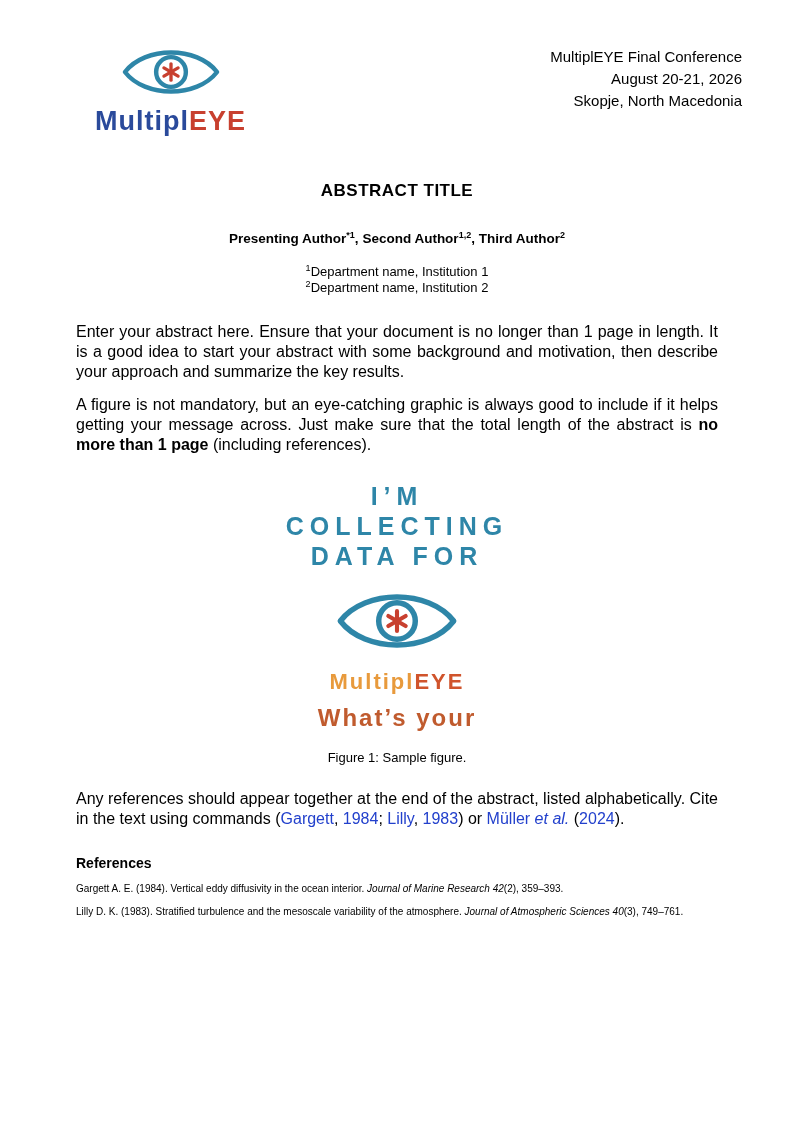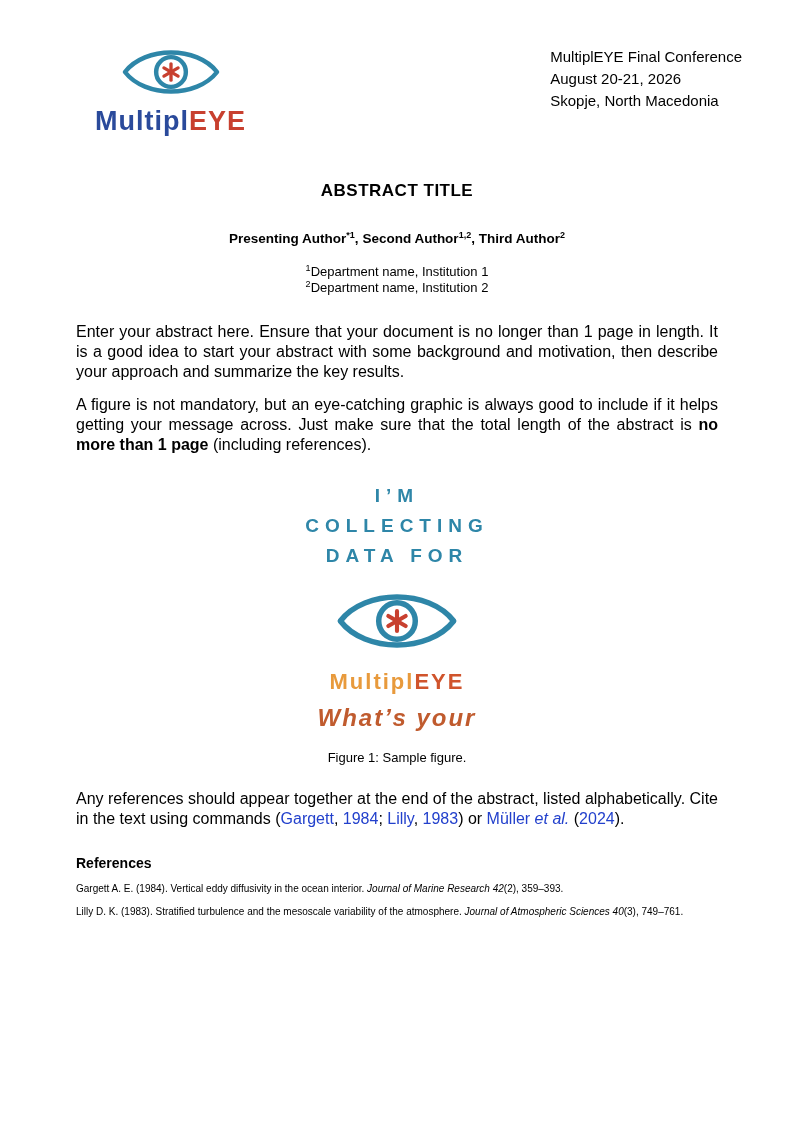--- a/index.html
+++ b/index.html
@@ -16,39 +16,39 @@
   .page{
     width:794px;height:1123px;background:#ffffff;position:relative;
     font-family:"Liberation Sans",sans-serif;color:#000;padding-top:38px;
     overflow:hidden;
   }
   .header{display:flex;justify-content:space-between;align-items:flex-start;padding:0 52px 0 95px;}
   .logo-block{display:flex;flex-direction:column;align-items:center;}
   .logo-word{font-size:27px;font-weight:bold;letter-spacing:1px;margin-top:-4px;}
   .logo-word .blue{color:var(--logo_blue);}
   .logo-word .red{color:var(--logo_red);}
-  .conf-info{text-align:left;font-size:15px;line-height:22px;padding-top:8px;}
+  .conf-info{text-align:right;font-size:15px;line-height:22px;padding-top:8px;}
   .content{padding:0 76px;}
   .title{text-align:center;font-size:17px;font-weight:bold;margin:44px 0 0 0;letter-spacing:.5px;}
   .authors{text-align:center;font-size:13.5px;font-weight:bold;margin-top:30px;}
   .authors sup{font-size:9px;font-weight:bold;}
   .affiliations{text-align:center;font-size:13px;margin-top:18px;line-height:16px;}
   .affiliations sup{font-size:9px;}
   .contact{text-align:center;font-size:13px;margin-top:16px;}
   a.link, .link{color:var(--link);text-decoration:none;cursor:pointer;}
   .para{font-size:16px;line-height:20px;text-align:justify;margin:0;}
   .para1{margin-top:26px;}
   .para2{margin-top:13px;}
   .figure{margin-top:26px;text-align:center;}
-  .hand{color:var(--teal);font-weight:bold;font-size:19px;letter-spacing:6px;line-height:30px;}
+  .hand{color:var(--teal);font-weight:bold;font-size:25px;letter-spacing:6px;line-height:30px;}
   .fig-logo{margin-top:8px;}
   .fig-word{font-size:22px;font-weight:bold;letter-spacing:2px;margin-top:2px;}
   .fig-word .m{color:var(--fig_orange);}
   .fig-word .e{color:var(--fig_red);}
-  .super{color:var(--orange);font-weight:bold;font-style:italic;font-size:24px;letter-spacing:2px;line-height:29px;margin-top:8px;text-align:center;}
+  .super{color:var(--orange);font-weight:bold;font-size:24px;letter-spacing:2px;line-height:29px;margin-top:8px;text-align:center;}
   .caption{text-align:center;font-size:13px;margin-top:18px;}
   .cite-para{margin-top:24px;}
   .refs-title{font-size:14px;font-weight:bold;margin:26px 0 6px 0;}
   .ref-line{font-size:10px;line-height:23px;}
   .it{font-style:italic;}
   .b{font-weight:bold;}
   sup{line-height:0;}
 </style>
 </head>
 <body>

